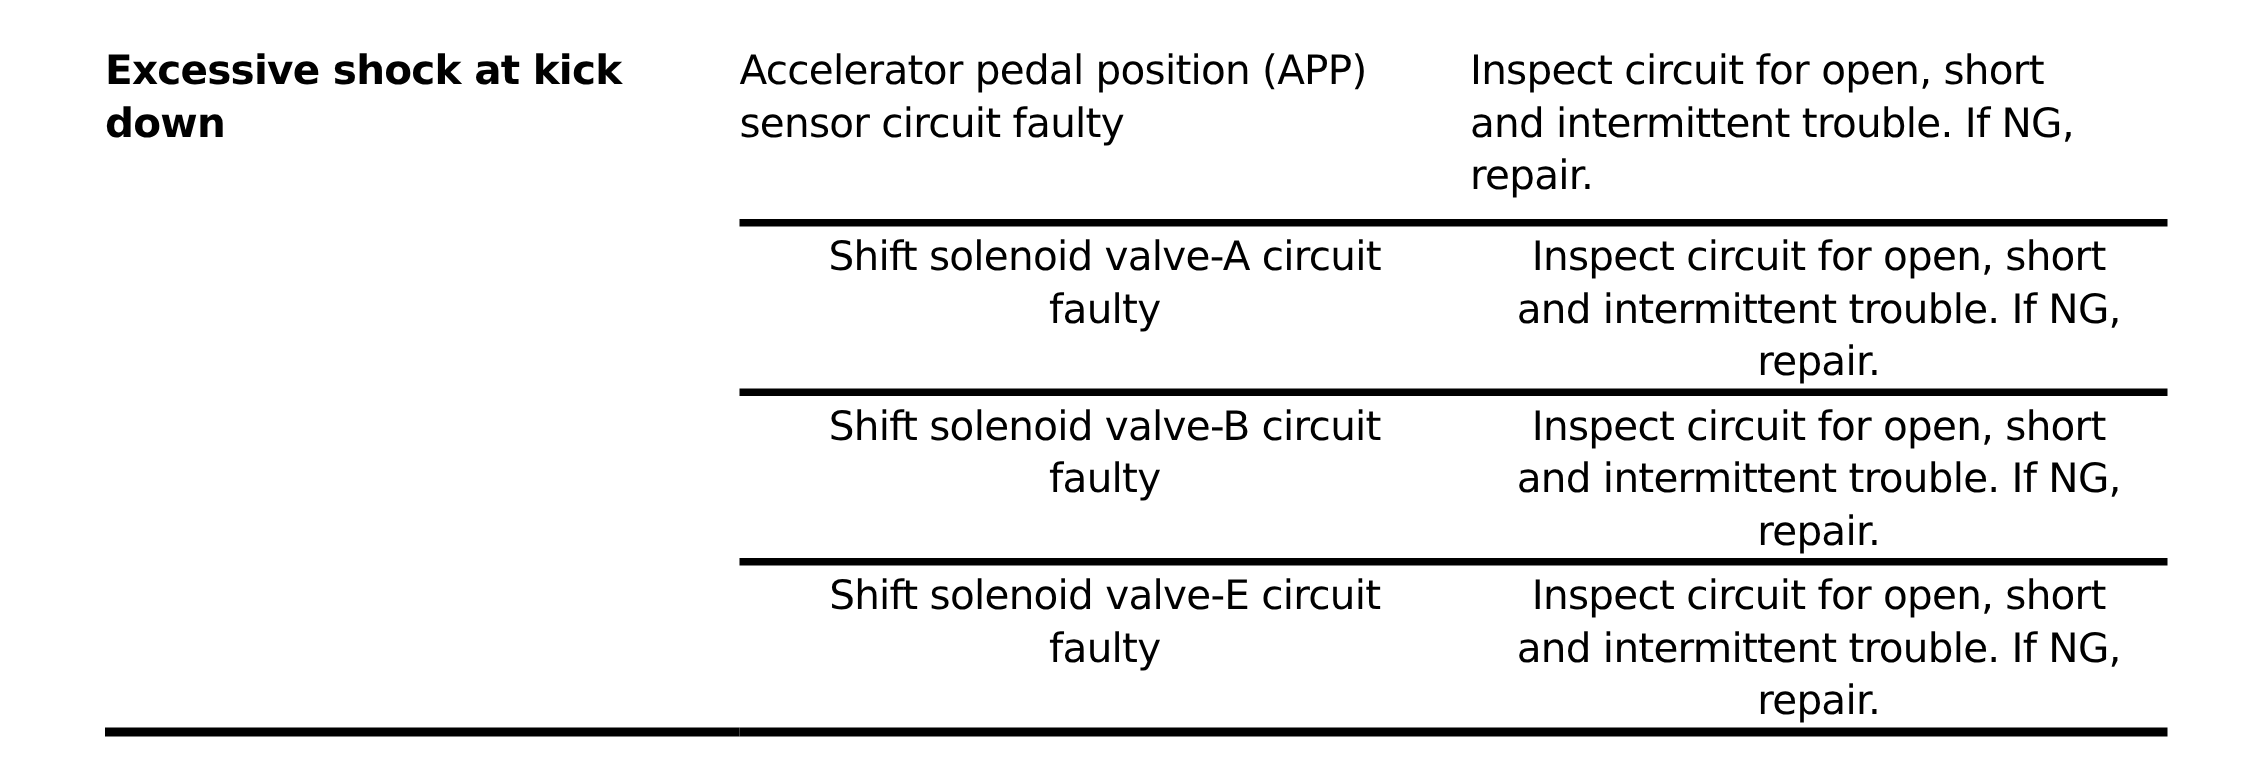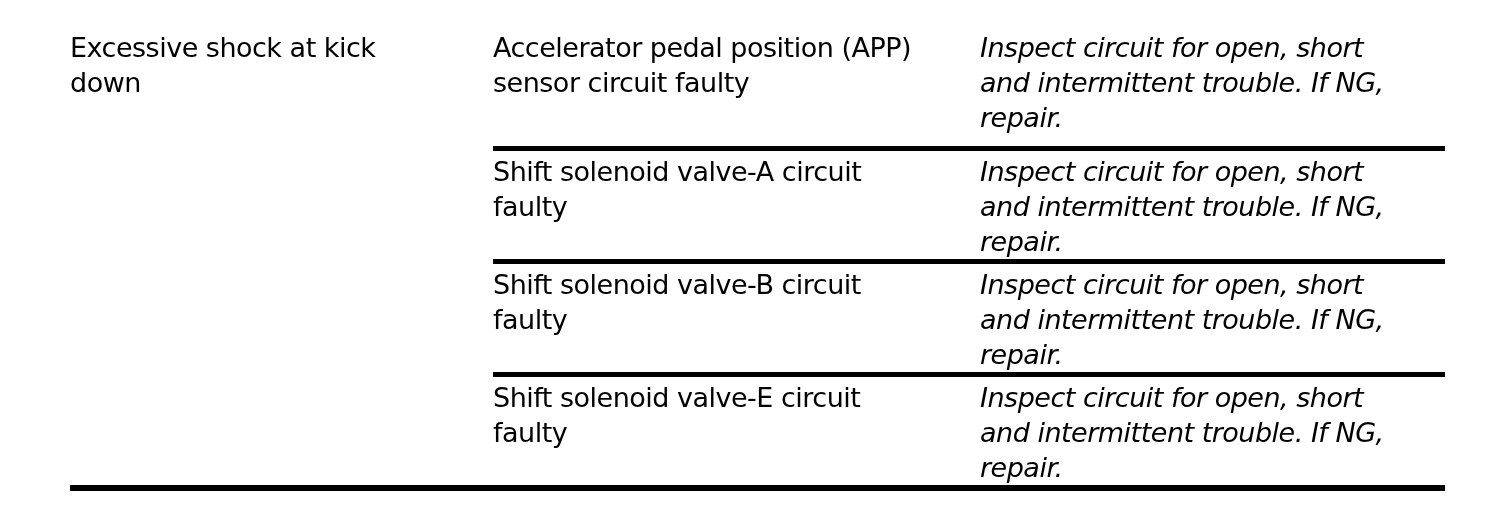--- a/index.html
+++ b/index.html
@@ -32,37 +32,37 @@
     vertical-align: top;
     white-space: pre;          
     padding: 0;
     overflow: visible;
   }
   tr.row-first { height: 118px; }
   tr.row-next  { height: 112px; }
 
   td.symptom-cell {
     width: 423px;
-    font-weight: 400;
+    font-weight: 700;
     padding: 10px 0 0 8px;
   }
   td.cause-cell {
     width: 487px;
     padding: 10px 0 0 7px;
     margin-top: 16px;
   }
   td.action-cell {
     width: 465px;
-    font-style: italic;
     padding: 10px 0 0 8px;
   }
   tr.row-next td.cause-cell,
   tr.row-next td.action-cell {
     border-top: 5px solid #000000;
     padding-top: 3px;
+    text-align: center;
   }
 </style>
 </head>
 <body>
 
 <div class="page">
   <table class="trouble-table">
     <tbody>
       <tr class="row-first">
         <td class="symptom-cell" rowspan="4">Excessive shock at kick

